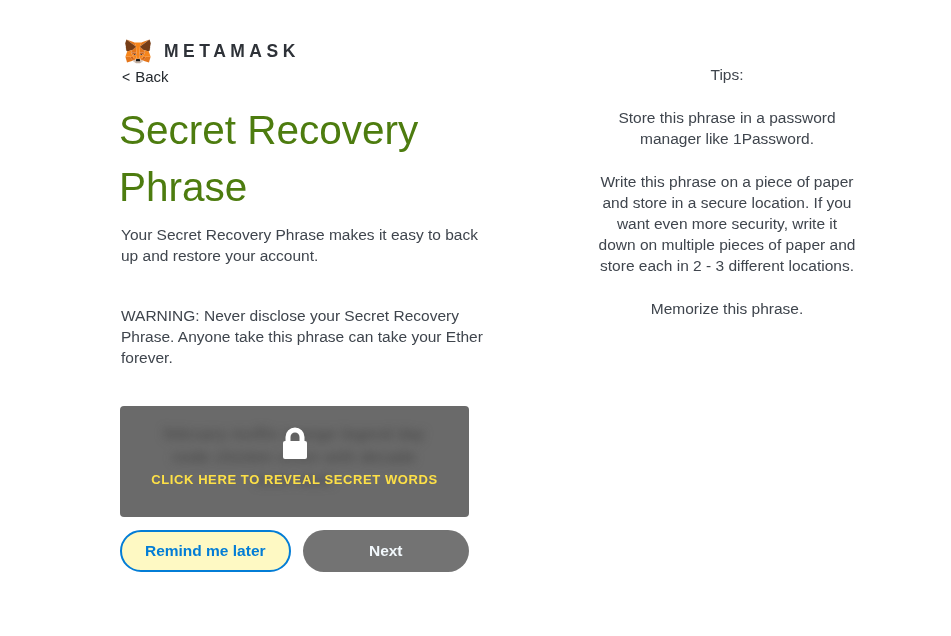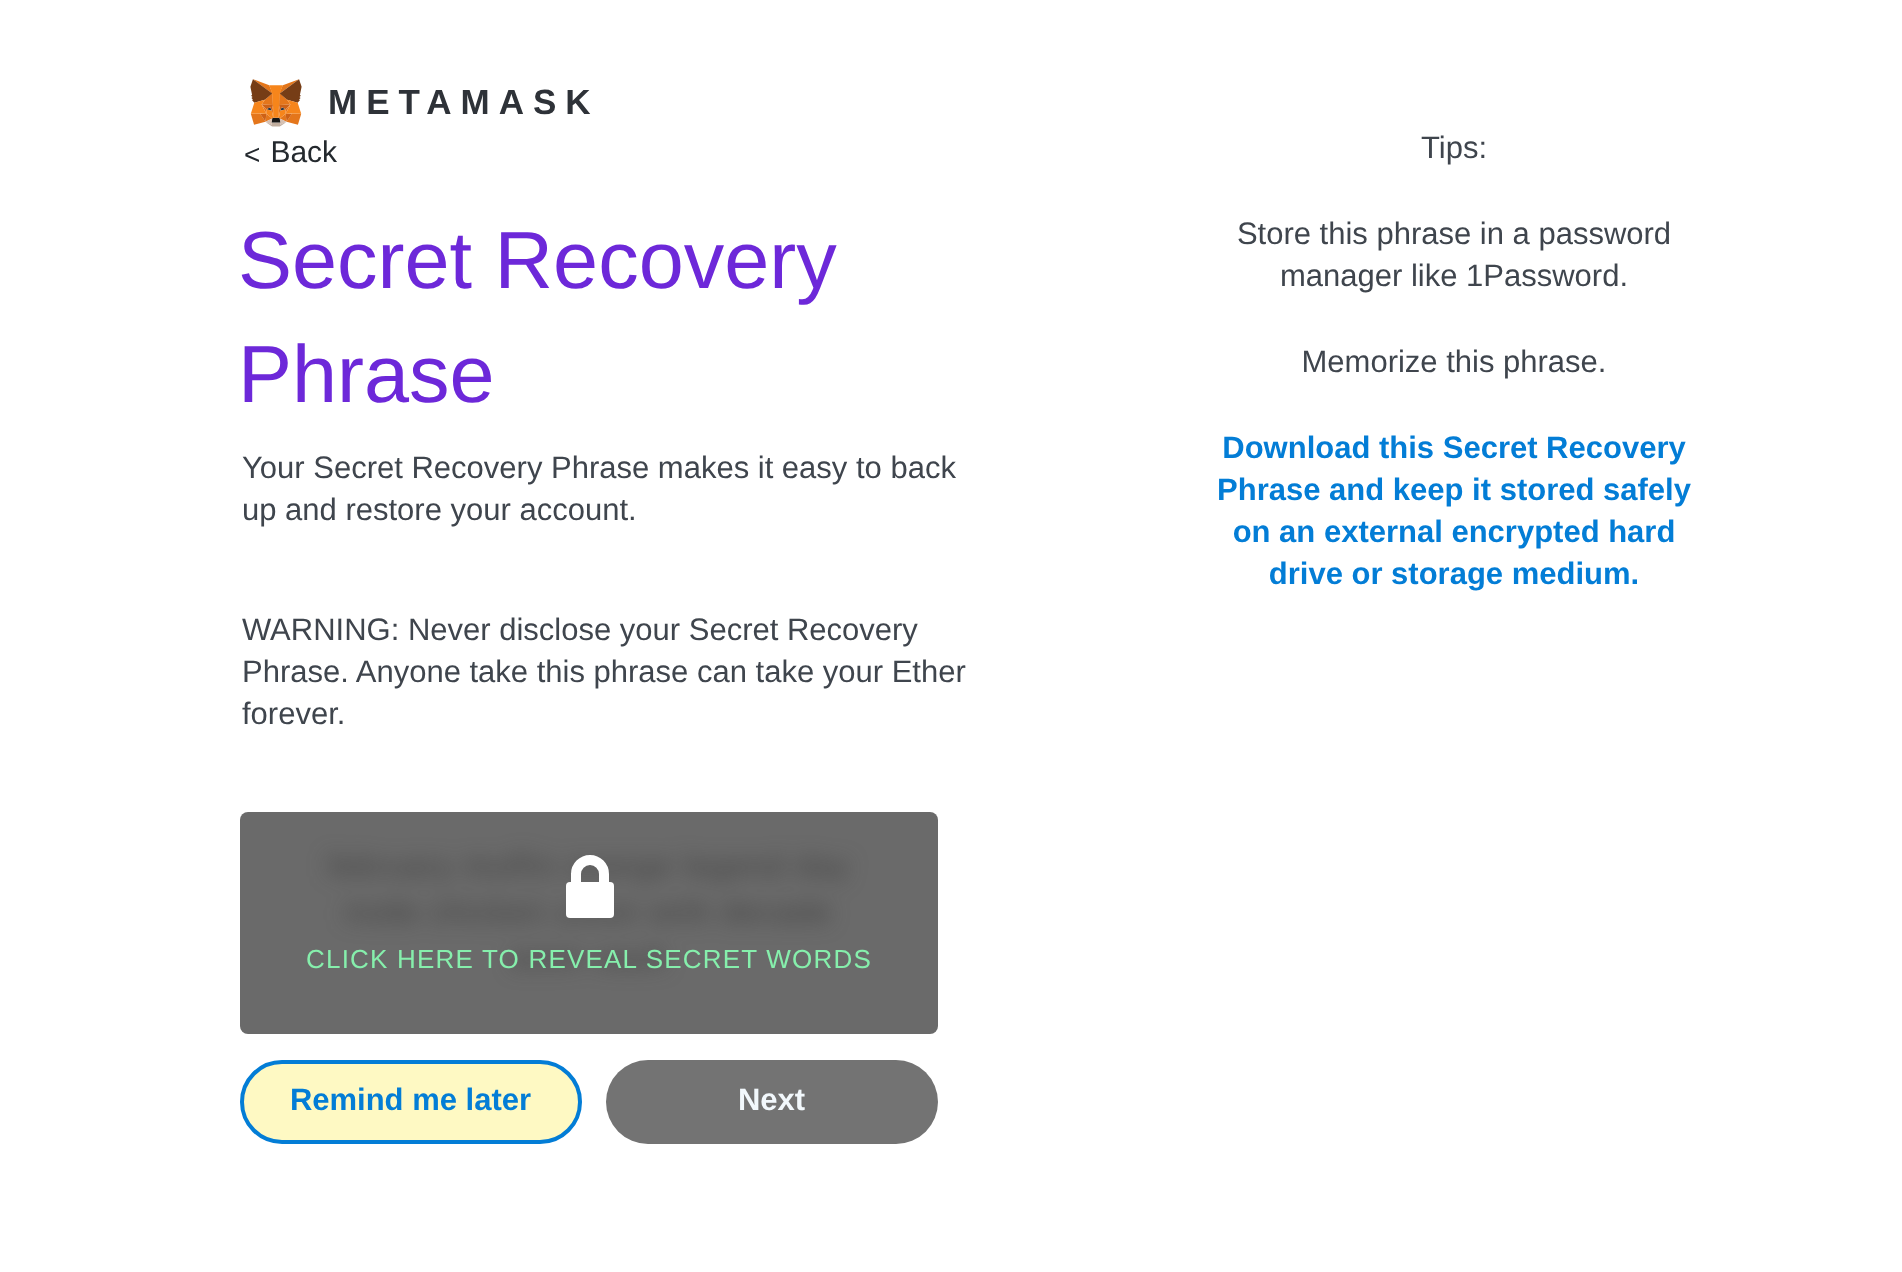--- a/index.html
+++ b/index.html
@@ -8,29 +8,29 @@
     font-family:"Liberation Sans",sans-serif;color:#24292e;overflow:hidden;
   }
   
   .brand{position:absolute;left:121px;top:35px;display:flex;align-items:center;height:33px;}
   .brand svg{width:34px;height:32px;display:block;}
   .wordmark{margin-left:9px;font-size:17.5px;font-weight:700;letter-spacing:4.5px;color:#2e3238;}
   
   .back{position:absolute;left:122px;top:68px;font-size:15px;color:#24292e;cursor:pointer;display:flex;align-items:center;gap:5px;}
   .back .chev{font-size:14px;color:#24292e;}
   
-  .title{position:absolute;left:119px;top:102px;width:380px;font-size:40.5px;line-height:57px;font-weight:400;color:#6d28d9;margin:0;}
+  .title{position:absolute;left:119px;top:102px;width:380px;font-size:40.5px;line-height:57px;font-weight:400;color:#4d7c0f;margin:0;}
   .para{position:absolute;left:121px;width:378px;font-size:15.5px;line-height:21px;color:#3f454d;margin:0;}
   .para-intro{top:224px;}
   .para-warning{top:305px;}
   
   .reveal-box{position:absolute;left:120px;top:406px;width:349px;height:111px;background:#6a6a6a;border-radius:4px;cursor:pointer;overflow:hidden;}
   .blur-words{position:absolute;left:0;top:16px;width:100%;text-align:center;color:#3e3e3e;font-size:15px;line-height:23px;letter-spacing:1px;filter:blur(5px);user-select:none;}
   .lock-wrap{position:absolute;left:50%;top:21px;transform:translateX(-50%);}
-  .reveal-label{position:absolute;left:0;top:66px;width:100%;text-align:center;color:#86efac;font-size:13px;font-weight:400;letter-spacing:0.6px;}
+  .reveal-label{position:absolute;left:0;top:66px;width:100%;text-align:center;color:#fde047;font-size:13px;font-weight:700;letter-spacing:0.6px;}
   
   .actions{position:absolute;left:120px;top:530px;width:349px;display:flex;gap:12px;}
   .btn{flex:1;height:42px;border-radius:21px;font-family:"Liberation Sans",sans-serif;font-size:15.5px;font-weight:600;display:flex;align-items:center;justify-content:center;cursor:pointer;box-sizing:border-box;}
   .btn-secondary{background:#fef9c3;border:2px solid #037dd6;color:#037dd6;}
   .btn-primary{background:#737373;border:none;color:#f2f8fc;}
   
   .tips{position:absolute;left:597px;top:64px;width:260px;font-size:15.5px;line-height:21px;color:#3f454d;}
   .tips p{margin:0 0 22px 0;text-align:center;}
   .tips .download-link{color:#037dd6;font-weight:700;cursor:pointer;margin-bottom:0;}
 </style>
@@ -101,15 +101,15 @@
 </div>
 
 <div class="actions">
   <button class="btn btn-secondary">Remind me later</button>
   <button class="btn btn-primary">Next</button>
 </div>
 
 <div class="tips">
   <p>Tips:</p>
   <p>Store this phrase in a password manager like 1Password.</p>
+  <p>Write this phrase on a piece of paper and store in a secure location. If you want even more security, write it down on multiple pieces of paper and store each in 2 - 3 different locations.</p>
   <p>Memorize this phrase.</p>
-  <p class="download-link">Download this Secret Recovery Phrase and keep it stored safely on an external encrypted hard drive or storage medium.</p>
 </div>
 
 </body></html>

